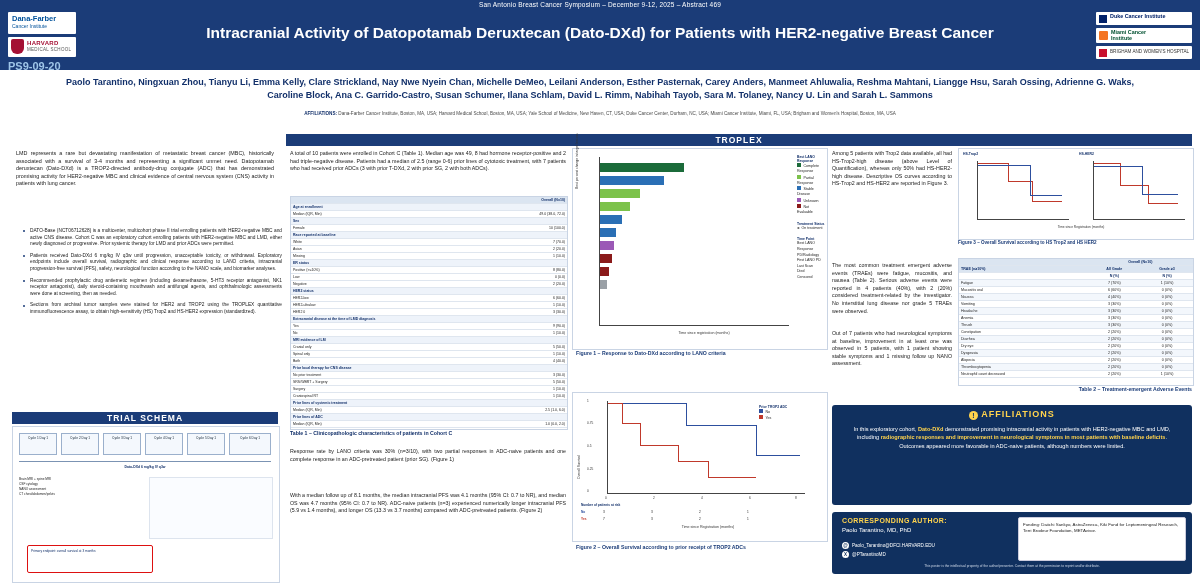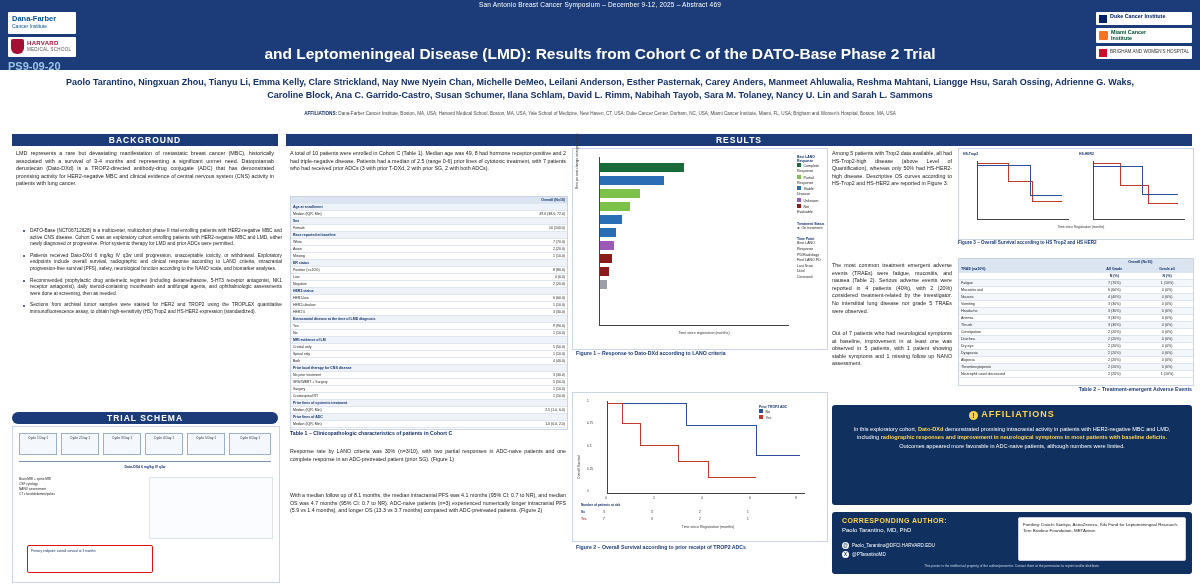--- a/index.html
+++ b/index.html
@@ -107,22 +107,21 @@
       <div class="l2">Cancer Institute</div>
     </div>
     <div class="logo-harv">
       <div class="hshield"></div>
       <div class="h1">HARVARD</div>
       <div class="h2">MEDICAL SCHOOL</div>
     </div>
     <div class="abs-id">PS9-09-20</div>
 
     <div class="hdr-title">
-      <br>
-      <span>and Leptomeningeal Disease (LMD): Results from Cohort C of the DATO-Base Phase 2 Trial</span>
+      <span>Intracranial Activity of Datopotamab Deruxtecan (Dato-DXd) for Patients with HER2-negative Breast Cancer</span><br>
     </div>
 
     <div class="logo-duke">
       <div class="sq"></div>
       <div class="tx">Duke Cancer Institute</div>
     </div>
     <div class="logo-miami">
       <div class="sq"></div>
       <div class="tx">
         <span>Miami Cancer</span><br>
@@ -134,31 +133,30 @@
       <div class="tx">BRIGHAM AND WOMEN'S HOSPITAL</div>
     </div>
   </div>
 
   <div class="authors">Paolo Tarantino, Ningxuan Zhou, Tianyu Li, Emma Kelly, Clare Strickland, Nay Nwe Nyein Chan, Michelle DeMeo, Leilani Anderson, Esther Pasternak, Carey Anders, Manmeet Ahluwalia, Reshma Mahtani, Liangge Hsu, Sarah Ossing, Adrienne G. Waks, Caroline Block, Ana C. Garrido-Castro, Susan Schumer, Ilana Schlam, David L. Rimm, Nabihah Tayob, Sara M. Tolaney, Nancy U. Lin and Sarah L. Sammons</div>
   <div class="affils">
     <b>AFFILIATIONS:</b>
     <span>Dana-Farber Cancer Institute, Boston, MA, USA; Harvard Medical School, Boston, MA, USA; Yale School of Medicine, New Haven, CT, USA; Duke Cancer Center, Durham, NC, USA; Miami Cancer Institute, Miami, FL, USA; Brigham and Women's Hospital, Boston, MA, USA</span>
   </div>
 
-  <div class="secbar" style="left:12px;top:134px;width:266px;">BACKGROUND</div>
   <div class="col body-txt" style="left:16px;top:150px;width:258px;">LMD represents a rare but devastating manifestation of metastatic breast cancer (MBC), historically associated with a survival of 3-4 months and representing a significant unmet need. Datopotamab deruxtecan (Dato-DXd) is a TROP2-directed antibody-drug conjugate (ADC) that has demonstrated promising activity for HER2-negative MBC and clinical evidence of central nervous system (CNS) activity in patients with lung cancer.</div>
 
   <ul class="bullets" style="position:absolute;left:18px;top:228px;width:256px;">
     <li>DATO-Base (NCT06712628) is a multicenter, multicohort phase II trial enrolling patients with HER2-negative MBC and active CNS disease. Cohort C was an exploratory cohort enrolling patients with HER2-negative MBC and LMD, either newly diagnosed or progressive. Prior systemic therapy for LMD and prior ADCs were permitted.</li>
     <li>Patients received Dato-DXd 6 mg/kg IV q3w until progression, unacceptable toxicity, or withdrawal. Exploratory endpoints include overall survival, radiographic and clinical response according to LANO criteria, intracranial progression-free survival (PFS), safety, neurological function according to the NANO scale, and biomarker analyses.</li>
     <li>Recommended prophylactic drug antiemetic regimen (including dexamethasone, 5-HT3 receptor antagonist, NK1 receptor antagonist), daily steroid-containing mouthwash and antifungal agents, and ophthalmologic assessments were done at screening, then as needed.</li>
     <li>Sections from archival tumor samples were stained for HER2 and TROP2 using the TROPLEX quantitative immunofluorescence assay, to obtain high-sensitivity (HS) Trop2 and HS-HER2 expression (standardized).</li>
   </ul>
 
-  <div class="secbar" style="left:12px;top:412px;width:266px;border-radius:6px;">TRIAL SCHEMA</div>
+  <div class="secbar" style="left:12px;top:412px;width:266px;">TRIAL SCHEMA</div>
   <div class="panel" style="left:12px;top:426px;width:266px;height:155px;">
 
     <div class="schema-box" style="left:6px;top:6px;width:38px;height:22px;">Cycle 1 Day 1</div>
     <div class="schema-box" style="left:48px;top:6px;width:38px;height:22px;">Cycle 2 Day 1</div>
     <div class="schema-box" style="left:90px;top:6px;width:38px;height:22px;">Cycle 3 Day 1</div>
     <div class="schema-box" style="left:132px;top:6px;width:38px;height:22px;">Cycle 4 Day 1</div>
     <div class="schema-box" style="left:174px;top:6px;width:38px;height:22px;">Cycle 5 Day 1</div>
     <div class="schema-box" style="left:216px;top:6px;width:42px;height:22px;">Cycle 6 Day 1</div>
     <div class="schema-arrow" style="left:6px;top:34px;width:252px;"></div>
     <div style="position:absolute;left:6px;top:38px;width:252px;text-align:center;font-size:3.4px;color:#12306a;font-weight:bold;">Dato-DXd 6 mg/kg IV q3w</div>
@@ -167,21 +165,21 @@
       <div>Brain MRI + spine MRI</div>
       <div>CSF cytology</div>
       <div>NANO assessment</div>
       <div>CT chest/abdomen/pelvis</div>
     </div>
     <div style="position:absolute;left:136px;top:50px;width:122px;height:60px;border:1px solid #dde4ee;background:#fafcff;"></div>
     <div style="position:absolute;left:14px;top:118px;width:124px;height:26px;border:1.2px solid #d11;border-radius:2px;"></div>
     <div style="position:absolute;left:18px;top:122px;width:116px;font-size:3.2px;color:#12306a;line-height:4.4px;">Primary endpoint: overall survival at 3 months</div>
   </div>
 
-  <div class="secbar" style="left:286px;top:134px;width:906px;">RESULTS</div>
+  <div class="secbar" style="left:286px;top:134px;width:906px;">TROPLEX</div>
 
   <div class="res-txt" style="position:absolute;left:290px;top:150px;width:276px;">A total of 10 patients were enrolled in Cohort C (Table 1). Median age was 49, 8 had hormone receptor-positive and 2 had triple-negative disease. Patients had a median of 2.5 (range 0-6) prior lines of cytotoxic treatment, with 7 patients who had received prior ADCs (3 with prior T-DXd, 2 with prior SG, 2 with both ADCs).</div>
 
   <div class="panel" style="left:290px;top:196px;width:276px;height:232px;">
     <table class="tbl" style="position:relative;">
       <tbody id="tbl1-body">
           <tr class="hd">
             <td></td>
             <td style="text-align: right;">Overall (N=10)</td>
           </tr>

